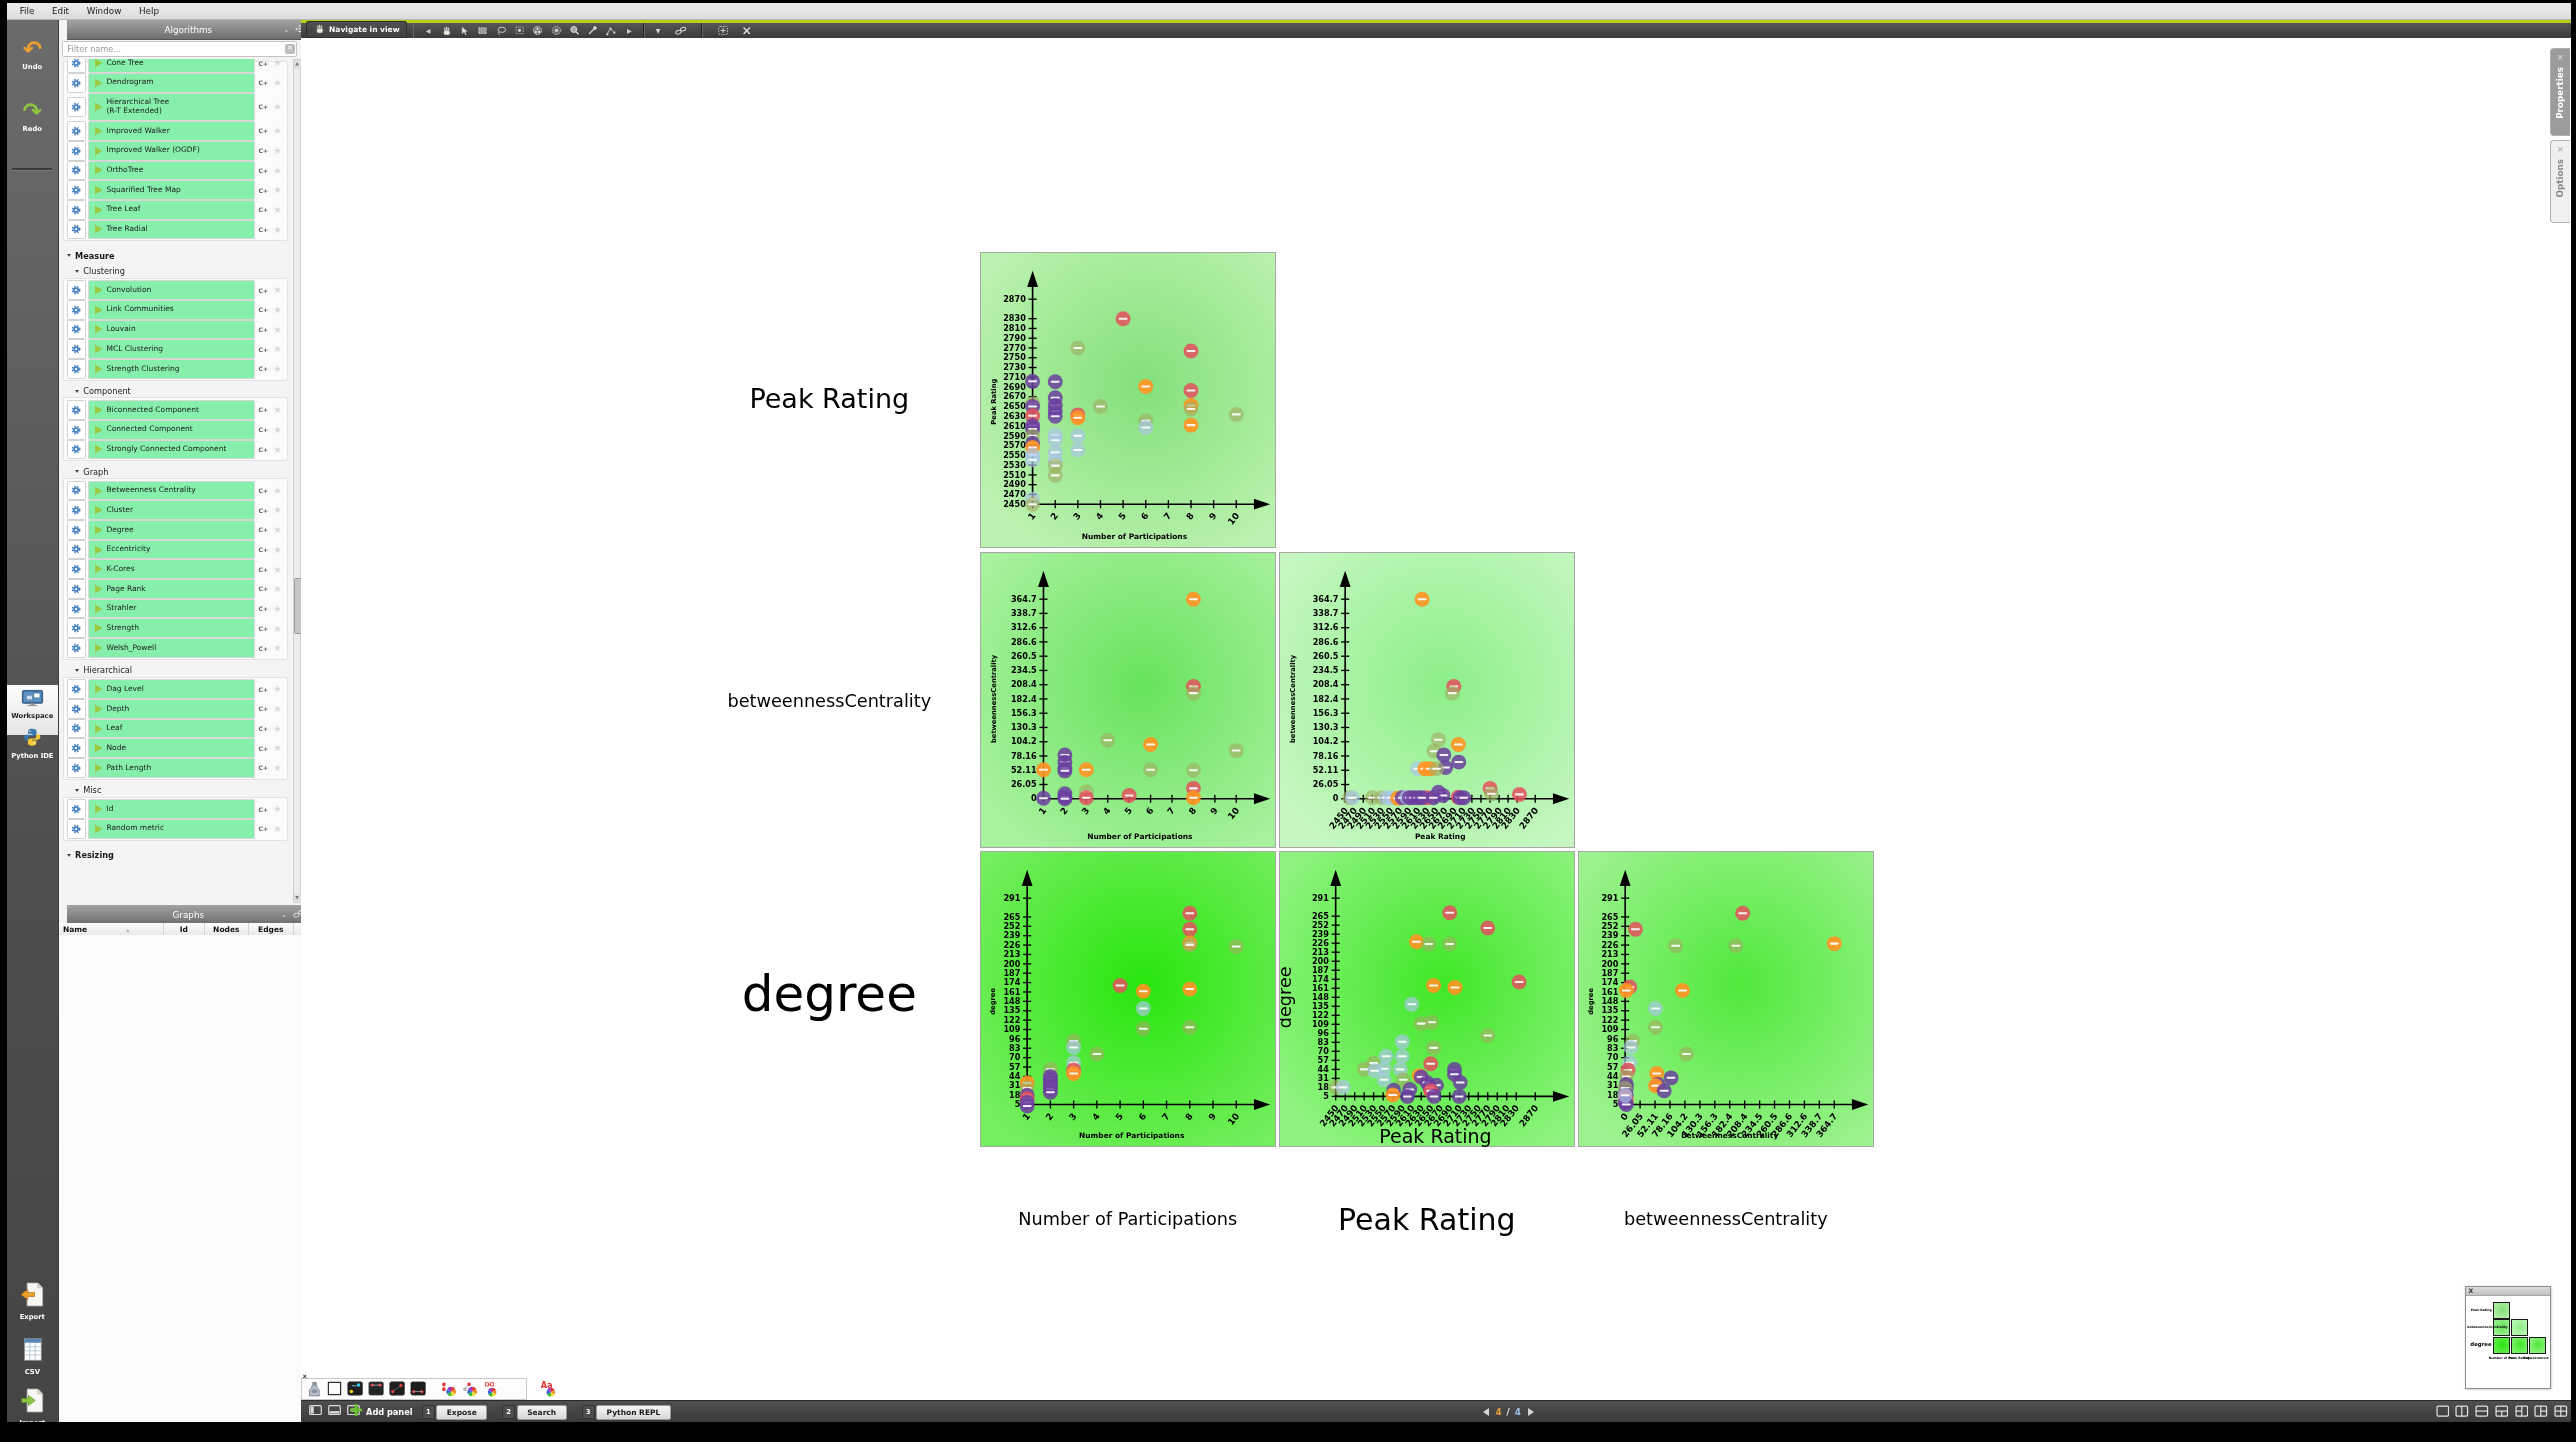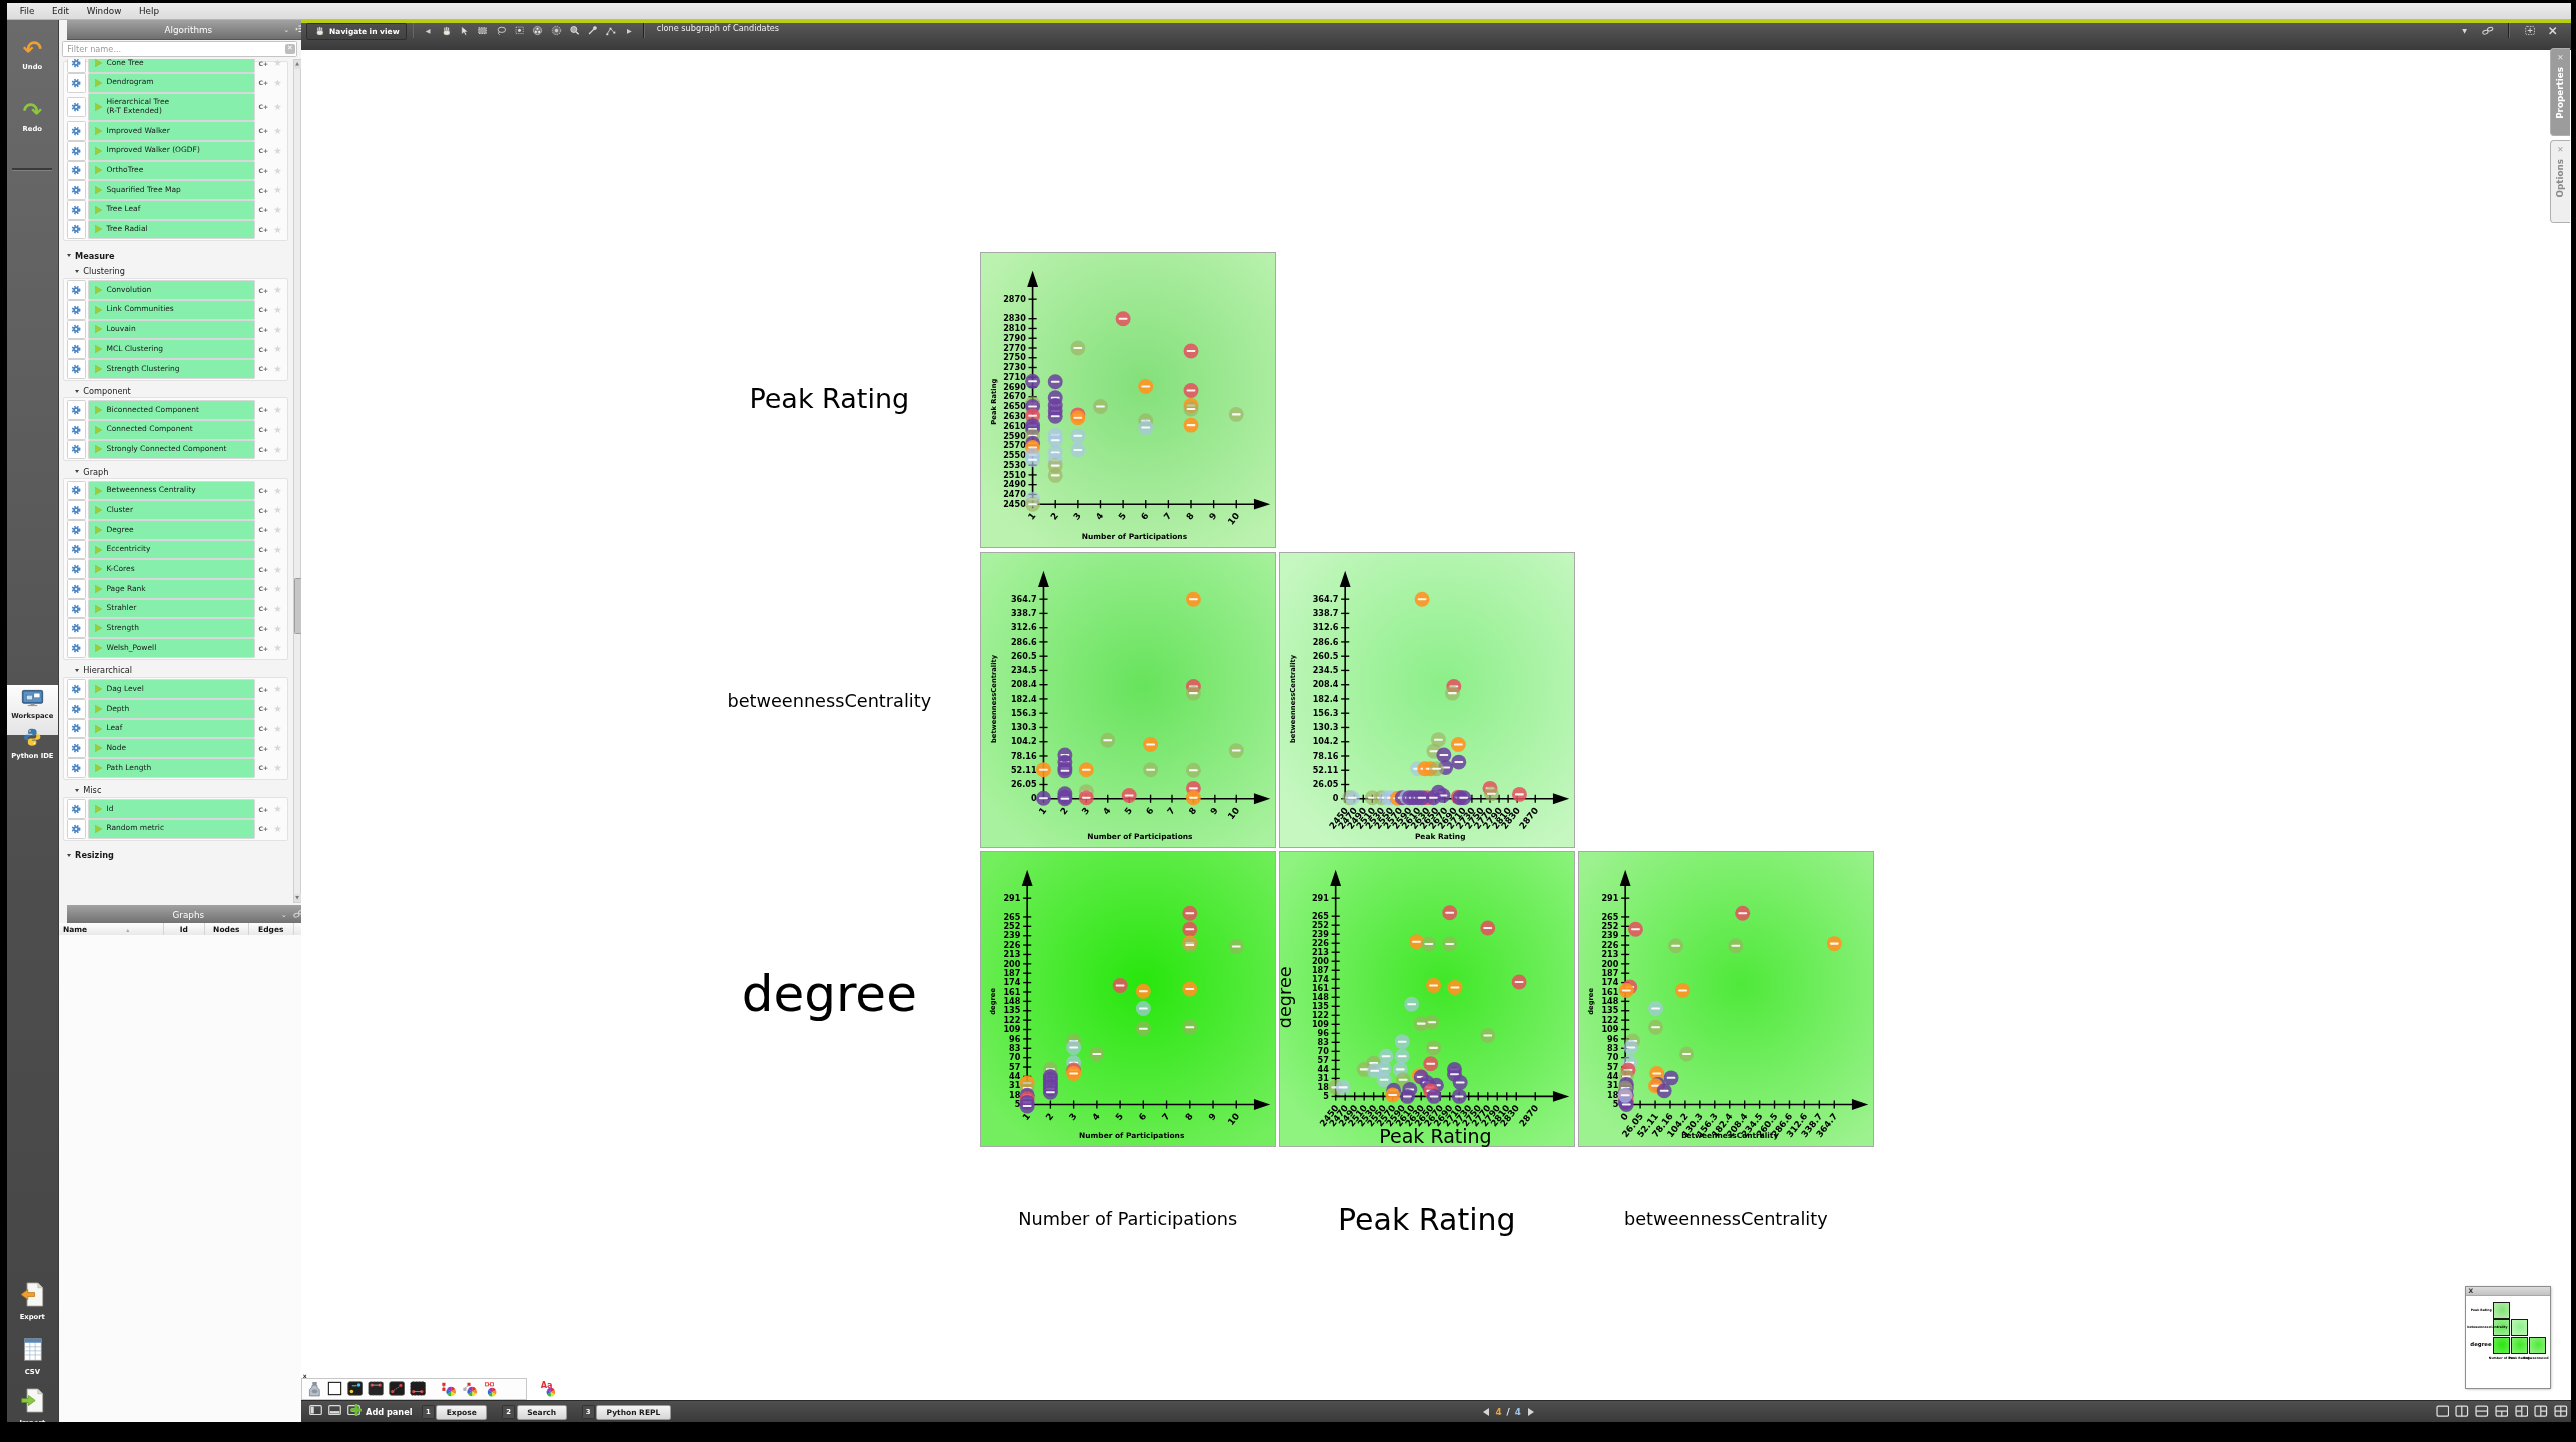--- a/index.html
+++ b/index.html
@@ -45,21 +45,21 @@
   #graphsheader{top:885px;}
   .gtable-head{position:absolute;left:0;top:903px;width:243px;height:11.6px;background:linear-gradient(#fdfdfd,#e9e9e9);border-bottom:0.7px solid #c9c9c9;display:flex;font-size:7.5px;font-weight:bold;color:#111;}
   .gcol{display:flex;align-items:center;justify-content:center;border-right:0.7px solid #d4d4d4;box-sizing:border-box;}
   .grow{position:absolute;left:0;width:243px;height:10.2px;display:flex;font-size:7.5px;color:#111;align-items:center;}
   .grow-sel{background:#2f8bd0;color:#fff;font-weight:bold;}
   .gcell{display:flex;align-items:center;justify-content:center;}
   #panelrest{left:51px;top:932px;width:243px;height:487px;background:#fbfbfb;border-left:0.7px solid #3c3c3c;box-sizing:border-box;}
   
   #wsbg{left:294px;top:17.7px;width:2270px;height:1402px;background:#fff;}
   #lime{left:294px;top:17.7px;width:2270px;height:2.7px;background:#b9cf12;}
-  #viewtoolbar{left:294px;top:20.4px;width:2270px;height:27px;background:linear-gradient(#575757,#3a3a3a);display:flex;align-items:flex-start;}
+  #viewtoolbar{left:294px;top:20.4px;width:2270px;height:15px;background:linear-gradient(#575757,#3a3a3a);display:flex;align-items:flex-end;}
   #navbtn{margin-left:5.4px;height:15px;background:linear-gradient(#4e4e4e,#424242);border:0.7px solid #2e2e2e;border-radius:2px;color:#fff;font-size:7.5px;font-weight:bold;display:flex;align-items:center;gap:4.1px;padding:0 6.8px;}
   .vt-sep{width:0.7px;height:15px;background:#222;border-right:0.7px solid #666;margin:0 5.4px;}
   .vt-tool{width:16.3px;height:15px;display:flex;align-items:center;justify-content:center;border-radius:1.4px;}
   #viewtitle{color:#f0f0f0;font-size:8.2px;margin-left:6.8px;flex:1;}
   #vt-right{display:flex;align-items:center;gap:6.8px;margin-right:9.5px;}
   
   .mx-label{color:#000;text-align:center;display:flex;align-items:center;justify-content:center;}
   .plot-cell{position:absolute;border:0.7px solid #a8a8a8;box-sizing:border-box;}
   
   .side-tab{position:absolute;left:2543px;width:20.4px;border:0.7px solid #b0b0b0;border-right:none;border-radius:4.1px 0 0 4.1px;display:flex;flex-direction:column;align-items:center;box-sizing:border-box;padding-top:4.1px;}
@@ -852,21 +852,20 @@
             <rect x="1.8" y="11.8" width="3" height="3" fill="#efe8d8" stroke="#666" stroke-width="0.5"></rect>
             <rect x="6.5" y="4" width="3" height="3" fill="#efe8d8" stroke="#666" stroke-width="0.5"></rect>
             <rect x="12" y="9.5" width="3" height="3" fill="#efe8d8" stroke="#666" stroke-width="0.5"></rect>
           </svg>
         </div>
         <div class="vt-tool">
           <span style="color:#cfcfcf;font-size:6.1px;">▶</span>
         </div>
       </span>
     <div class="vt-sep"></div>
-    <div id="viewtitle">clone subgraph of Candidates</div>
     <div id="vt-right">
         <div class="vt-tool">
           <span style="color:#d8d8d8;font-size:6.1px;">▼</span>
         </div>
         <div class="vt-tool">
           <svg width="13.6" height="11" viewBox="0 0 20 16" xmlns="http://www.w3.org/2000/svg">
             <g fill="none" stroke="#d8d8d8" stroke-width="1.4">
               <ellipse cx="6.5" cy="10.5" rx="4" ry="2.6" transform="rotate(-18 6.5 10.5)"></ellipse>
               <ellipse cx="13.5" cy="6" rx="4" ry="2.6" transform="rotate(-18 13.5 6)"></ellipse>
             </g>

